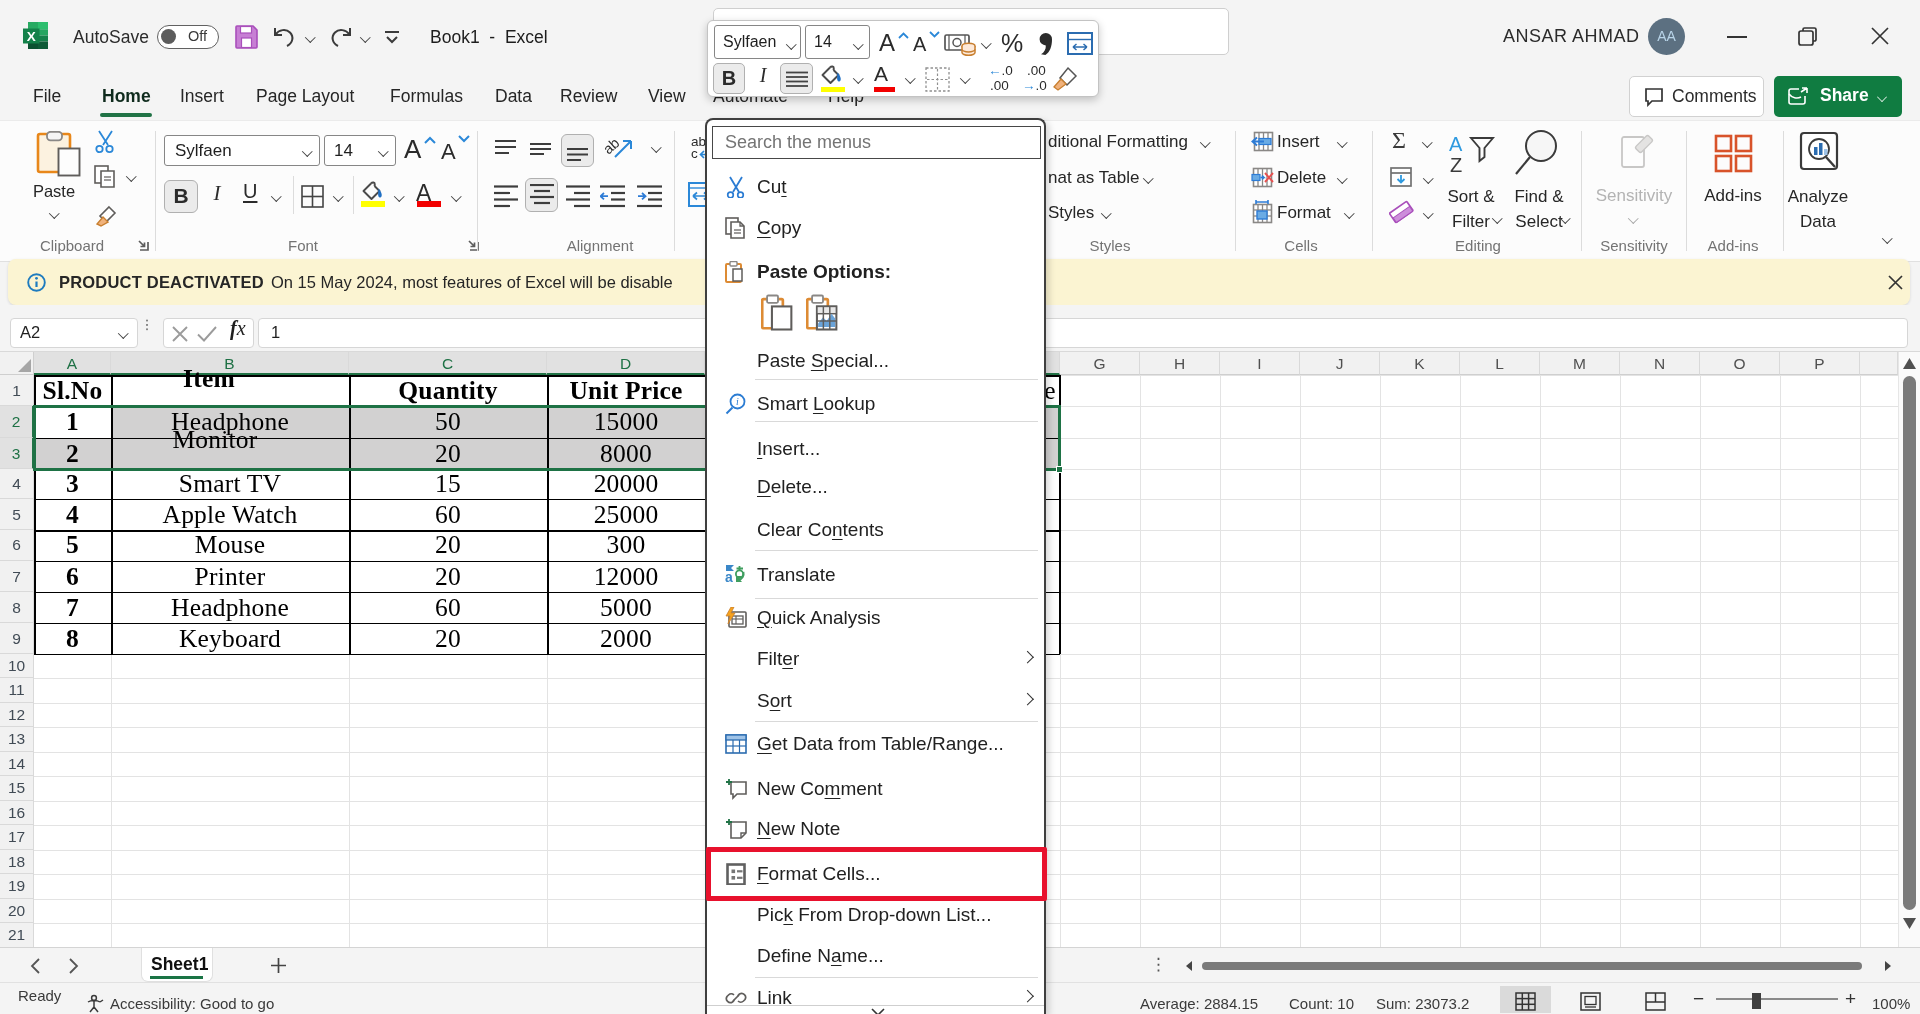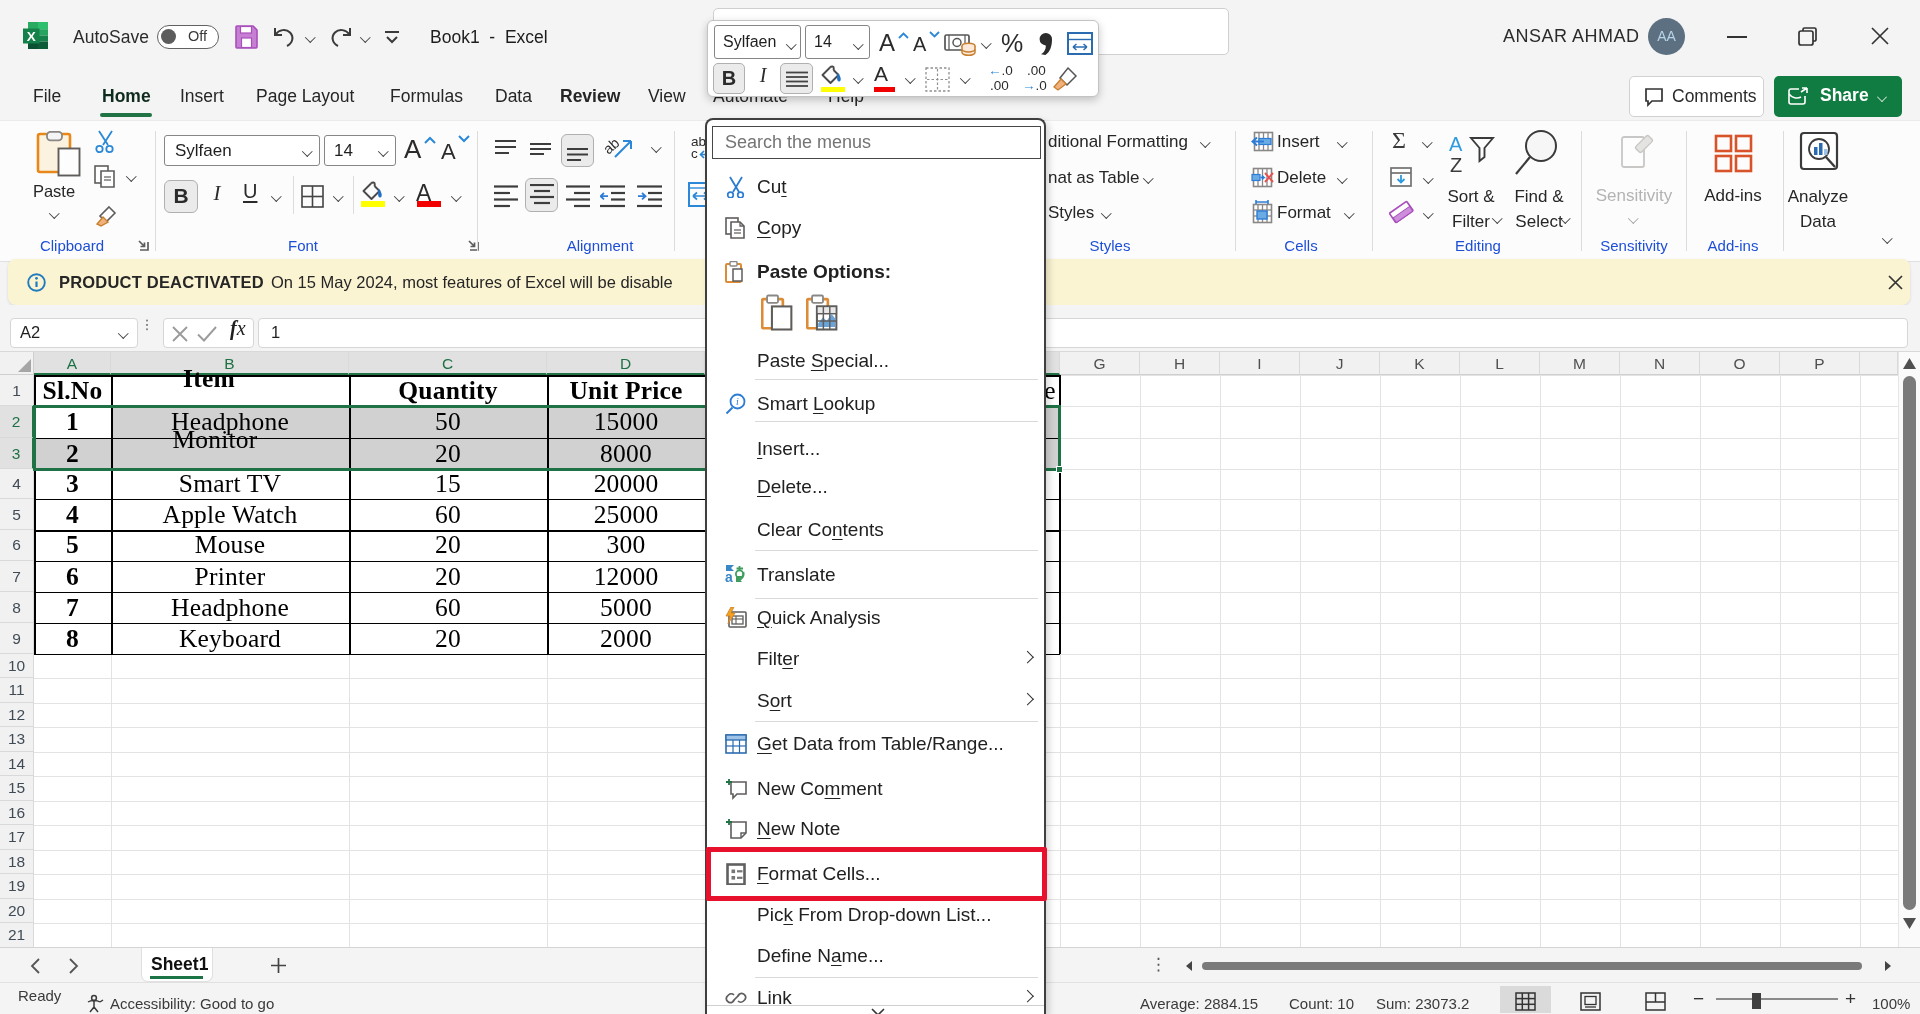--- a/index.html
+++ b/index.html
@@ -7,21 +7,21 @@
   body { font-family:"Liberation Sans", sans-serif; position:relative; background:#f4f4f4; color:#1f1f1f; }
   .abs { position:absolute; }
   
   #titlebar { left:0; top:0; width:1920px; height:60px; background:#f4f4f4; }
   
   #tabrow { left:0; top:60px; width:1920px; height:60px; background:#f4f4f4; }
   .tab { position:absolute; top:26px; font-size:17.5px; color:#262626; }
   
   #ribbon { left:0; top:120px; width:1920px; height:142px; background:#fcfcfc; border-bottom:1px solid #e0e0e0; border-top:1px solid #ebebeb; }
   .gdiv { position:absolute; top:10px; width:1px; height:120px; background:#dcdcdc; }
-  .glabel { position:absolute; top:116px; font-size:15px; color:#1d4ed8; transform:translateX(-50%); }
+  .glabel { position:absolute; top:116px; font-size:15px; color:#737373; transform:translateX(-50%); }
   .chev { position:absolute; width:9px; height:9px; }
   .chev:after { content:""; position:absolute; left:0; top:0; width:7.5px; height:7.5px; border-right:1.6px solid #3d3d3d; border-bottom:1.6px solid #3d3d3d; transform:rotate(45deg) scale(0.85); }
   .combo { position:absolute; background:#fff; border:1px solid #868686; border-radius:3px; }
   
   #banner { left:8px; top:259px; width:1902px; height:46px; background:#fbf4d2; border-radius:8px; box-shadow:0 1px 3px rgba(0,0,0,0.12); }
   
   #fbar { left:0; top:305px; width:1920px; height:47px; background:#f4f4f4; border-bottom:1px solid #d9d9d9; }
   
   #grid { left:0; top:352px; width:1898px; height:595px; background:#fff; overflow:hidden; }
   .colh { position:absolute; top:0; height:23px; background:#f1f1f1; border-right:1px solid #d9d9d9; border-bottom:1px solid #cfcfcf; font-size:15.5px; color:#505050; text-align:center; line-height:23px; }
@@ -103,21 +103,21 @@
   </svg>
 </div>
 <div id="tabrow" class="abs">
   <div class="tab" style="left:33px;">File</div>
   <div class="tab" style="left:102px;color:#0f2b1d;font-weight:bold;">Home</div>
   <div class="abs" style="left:100px;top:53px;width:52px;height:3.5px;background:#217346;border-radius:2px;"></div>
   <div class="tab" style="left:180px;">Insert</div>
   <div class="tab" style="left:256px;">Page Layout</div>
   <div class="tab" style="left:390px;">Formulas</div>
   <div class="tab" style="left:495px;">Data</div>
-  <div class="tab" style="left:560px;font-weight:bold;">Review</div>
+  <div class="tab" style="left:560px;">Review</div>
   <div class="tab" style="left:648px;">View</div>
   <div class="tab" style="left:713px;">Automate</div>
   <div class="tab" style="left:828px;">Help</div>
 
   <div class="abs" style="left:1629px;top:16px;width:135px;height:41px;background:#fff;border:1px solid #d1d1d1;border-radius:5px;">
     <svg class="abs" style="left:14px;top:10px;" width="20" height="20" viewBox="0 0 20 20">
       <path d="M2 2 h16 v12 h-10 l-4 4 v-4 h-2 z" fill="none" stroke="#333" stroke-width="1.7"></path>
     </svg>
     <div class="abs" style="left:42px;top:9px;font-size:17.5px;color:#2b2b2b;">Comments</div>
   </div>

